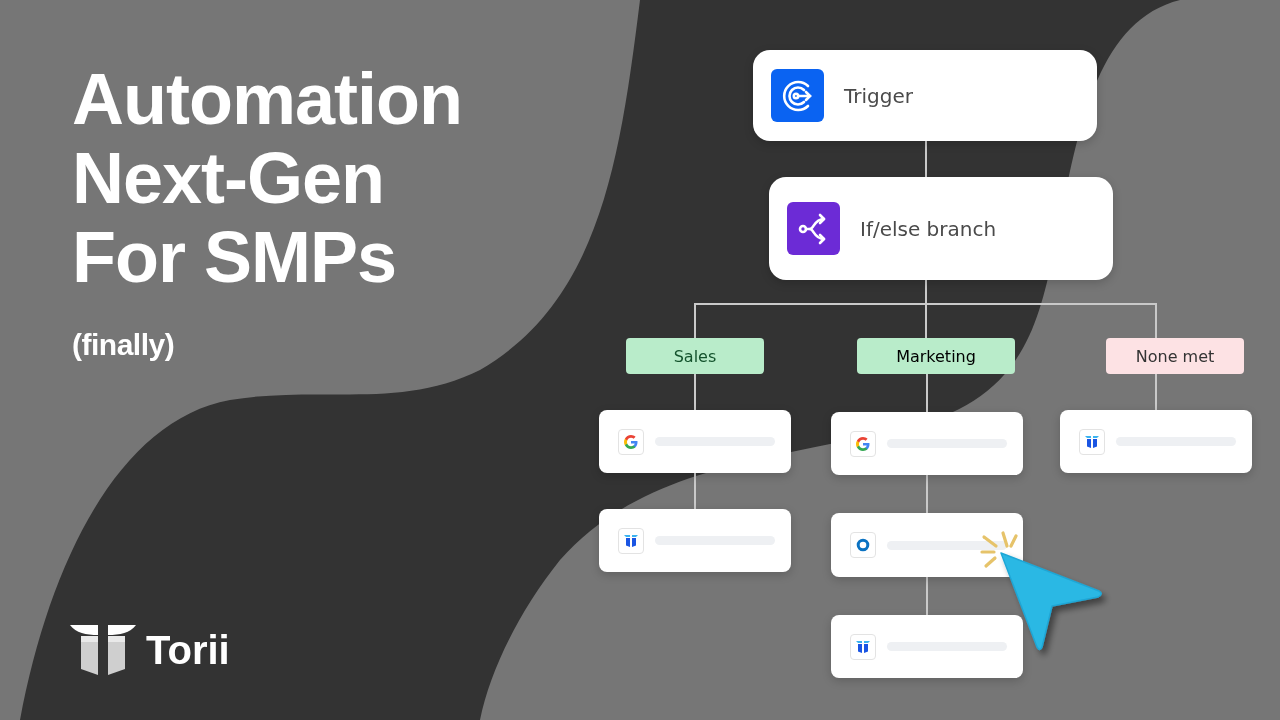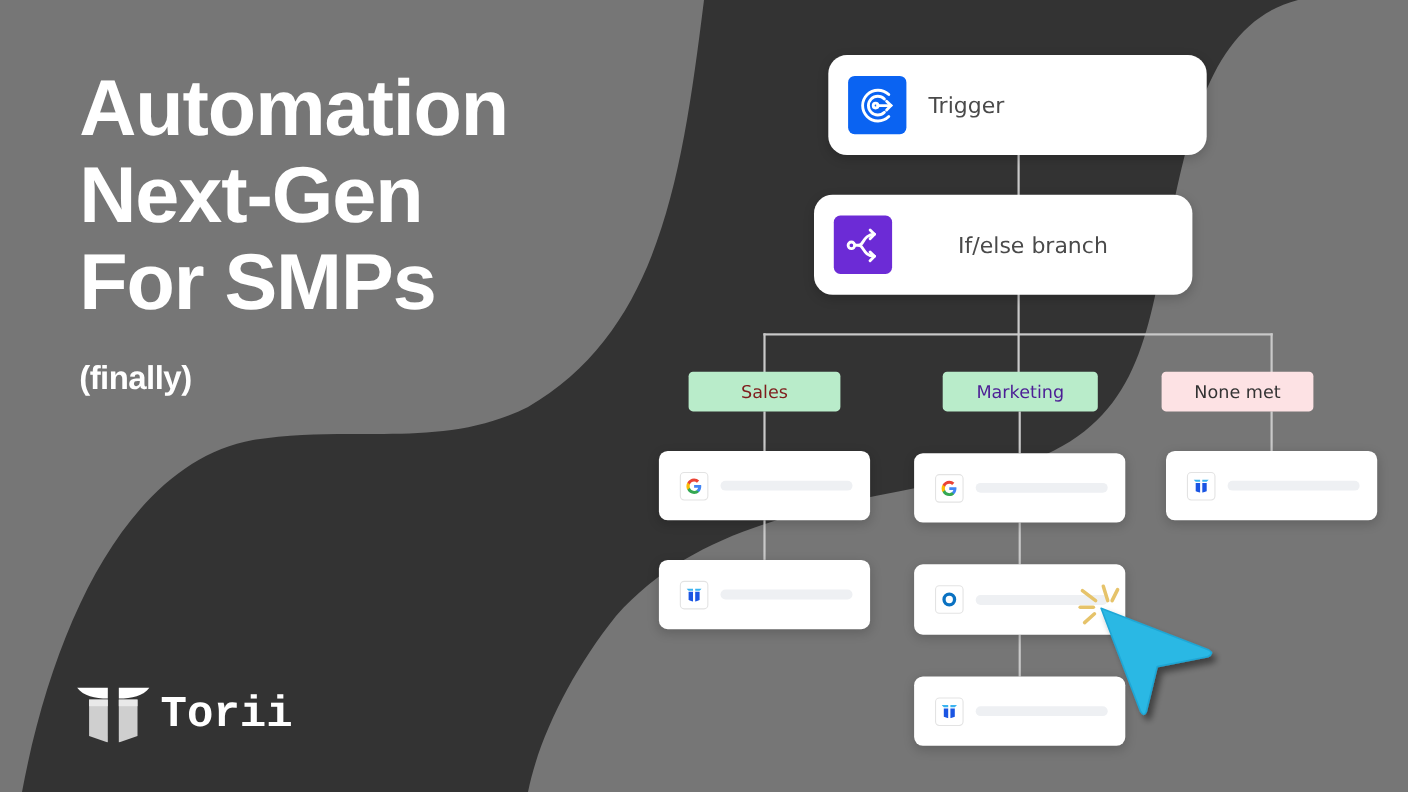--- a/index.html
+++ b/index.html
@@ -2,21 +2,21 @@
 <html><head>
 <meta charset="utf-8">
 <style>
   html, body { margin: 0; padding: 0; }
   body { width: 1280px; height: 720px; position: relative; overflow: hidden; background: #333333; font-family: "DejaVu Sans", sans-serif; }
   .bg { position: absolute; left: 0; top: 0; width: 1280px; height: 720px; }
   .headline { position: absolute; left: 72px; top: 60px; color: #ffffff; font-family: "Liberation Sans", sans-serif; font-weight: 700; font-size: 72px; line-height: 79px; letter-spacing: -1px; margin: 0; }
   .headline span { display: block; }
   .subtitle { position: absolute; left: 72px; top: 328px; color: #ffffff; font-family: "Liberation Sans", sans-serif; font-size: 30px; font-weight: 700; letter-spacing: -0.5px; }
   .logo { position: absolute; left: 70px; top: 625px; display: flex; align-items: center; }
-  .logo-text { color: #ffffff; font-family: Liberation Mono, monospace; font-weight: 700; font-size: 40px; margin-left: 10px; letter-spacing: 0px; }
+  .logo-text { color: #ffffff; font-family: Liberation Sans, sans-serif; font-weight: 700; font-size: 40px; margin-left: 10px; letter-spacing: 0px; }
   .line { position: absolute; background: #c9c9c9; }
   .node { position: absolute; background: #ffffff; border-radius: 8px; box-shadow: 0 3px 10px rgba(0,0,0,0.18); display: flex; align-items: center; box-sizing: border-box; }
   .node.big { padding-left: 18px; border-radius: 17px; }
   .node .bigicon { width: 53px; height: 53px; border-radius: 6px; display: flex; align-items: center; justify-content: center; }
   .node .biglabel { margin-left: 20px; font-size: 20px; color: #4a4a4a; font-family: "DejaVu Sans", sans-serif; }
   .pill { position: absolute; height: 36px; border-radius: 4px; display: flex; align-items: center; justify-content: center; font-size: 16px; font-family: "DejaVu Sans", sans-serif; }
   .step { padding-left: 19px; }
   .step .appicon { width: 26px; height: 26px; border: 1px solid #e3e3e3; border-radius: 4px; display: flex; align-items: center; justify-content: center; background: #ffffff; box-sizing: border-box; }
   .step .bar { margin-left: 11px; height: 9px; border-radius: 5px; background: #eef0f3; }
   .cursor { position: absolute; left: 0; top: 0; }
@@ -69,40 +69,40 @@
       <path d="M28 8 A14 14 0 1 0 28 28"></path>
       <path d="M24 12 A8.5 8.5 0 1 0 24 24"></path>
       <circle cx="16" cy="18" r="2.2" fill="none"></circle>
       <path d="M18 18 H30"></path>
       <path d="M26 14 L30 18 L26 22"></path>
     </svg>
   </div>
   <span class="biglabel">Trigger</span>
 </div>
 
-<div class="node big" style="left:740px; top:177px; width:344px; height:91px;gap:40px;">
+<div class="node big" style="left:769px; top:177px; width:344px; height:103px;">
   <div class="bigicon" style="background:#6c2bd6;">
     <svg width="36" height="36" viewBox="0 0 36 36" fill="none" stroke="#ffffff" stroke-width="2.6" stroke-linecap="round" stroke-linejoin="round">
       <circle cx="7" cy="18" r="3"></circle>
       <path d="M10 18 H14 C18 18, 18 8, 28 8"></path>
       <path d="M14 18 C18 18, 18 28, 28 28"></path>
       <path d="M24 4 L28 8 L24 12"></path>
       <path d="M24 24 L28 28 L24 32"></path>
     </svg>
   </div>
   <span class="biglabel">If/else branch</span>
 </div>
 
-<div class="pill" style="left:626px; top:338px; width:138px; background:#b9ecca; color:#7f1d1d;">
+<div class="pill" style="left:626px; top:338px; width:138px; background:#b9ecca; color:#14532d;">
   <span>Sales</span>
 </div>
-<div class="pill" style="left:857px; top:338px; width:141px; background:#b9ecca; color:#4c1d95;">
+<div class="pill" style="left:857px; top:338px; width:158px; background:#b9ecca; color:#000000;">
   <span>Marketing</span>
 </div>
-<div class="pill" style="left:1056px; top:338px; width:138px; background:#fde2e4; color:#333333;">
+<div class="pill" style="left:1106px; top:338px; width:138px; background:#fde2e4; color:#333333;">
   <span>None met</span>
 </div>
 
 <div class="node step" style="left:599px; top:410px; width:192px; height:63px;">
   <div class="appicon">
     <svg width="16" height="16" viewBox="0 0 16 16">
       <path d="M14.5 8.2c0-.5 0-.9-.1-1.3H8v2.5h3.7c-.2.9-.7 1.6-1.4 2.1v1.7h2.2c1.3-1.2 2-3 2-5z" fill="#4285F4"></path>
       <path d="M8 15c1.9 0 3.4-.6 4.5-1.7l-2.2-1.7c-.6.4-1.4.7-2.3.7-1.8 0-3.3-1.2-3.8-2.8H1.9v1.8C3 13.5 5.3 15 8 15z" fill="#34A853"></path>
       <path d="M4.2 9.5C4.1 9 4 8.5 4 8s.1-1 .2-1.5V4.7H1.9C1.3 5.7 1 6.8 1 8s.3 2.3.9 3.3l2.3-1.8z" fill="#FBBC05"></path>
       <path d="M8 3.8c1 0 1.9.4 2.6 1l2-2C11.4 1.7 9.8 1 8 1 5.3 1 3 2.5 1.9 4.7l2.3 1.8C4.7 5 6.2 3.8 8 3.8z" fill="#EA4335"></path>

